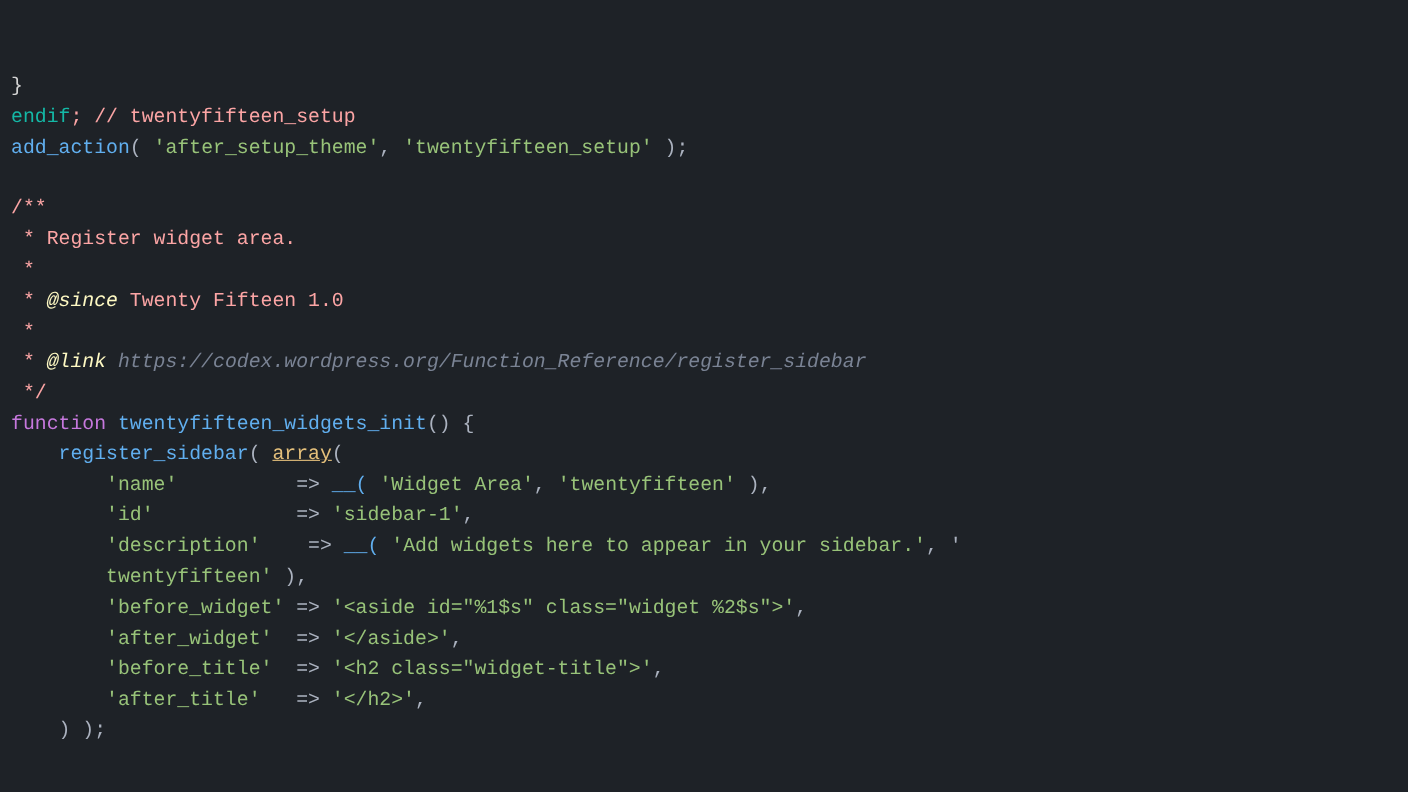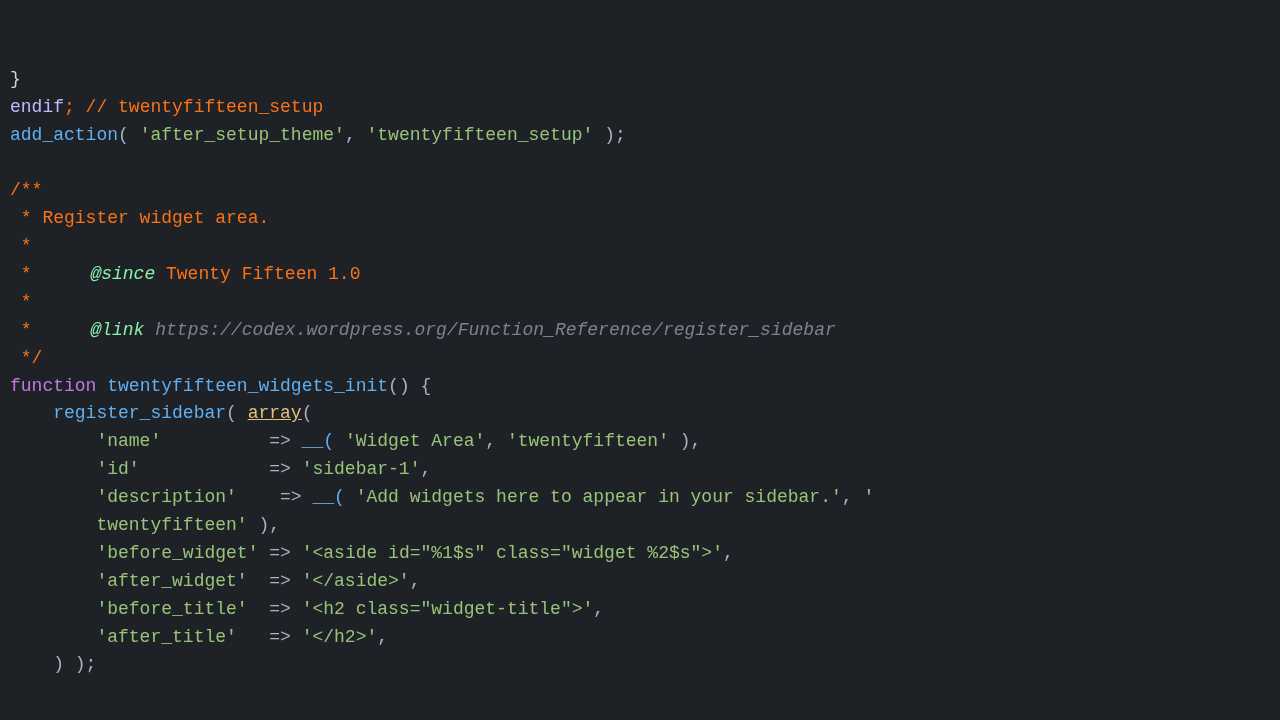--- a/index.html
+++ b/index.html
@@ -35,26 +35,26 @@
     .line {
       display: flex;
       align-items: baseline;
       min-height: 1.55em;
       padding-left: 10px;
     }
 
     .line-content {
       flex: 1;
     }
-    .c-red      { color: #c4b5fd; margin-top: 12px; }
-    .c-comment  { color: #f97316; }
+    .c-red      { color: #14b8a6; margin-top: 12px; }
+    .c-comment  { color: #fca5a5; }
     .c-string   { color: #98c379; margin-top: 20px; }
     .c-keyword  { color: #c678dd; }
     .c-func     { color: #61afef; text-align: center; }
-    .c-doclink  { color: #86efac; font-style: italic; margin-left: 48px; }
+    .c-doclink  { color: #fef9c3; font-style: italic; }
     .c-docurl   { color: #7a8394; font-style: italic; }
     .c-plain    { color: #abb2bf; }
     .c-brace    { color: #d4d4d4; }
     .c-array    { color: #e5c07b; text-decoration: underline; }
   </style>
 </head>
 <body>
 
 <div class="code-editor">
   <div class="code-block" id="code-lines">

